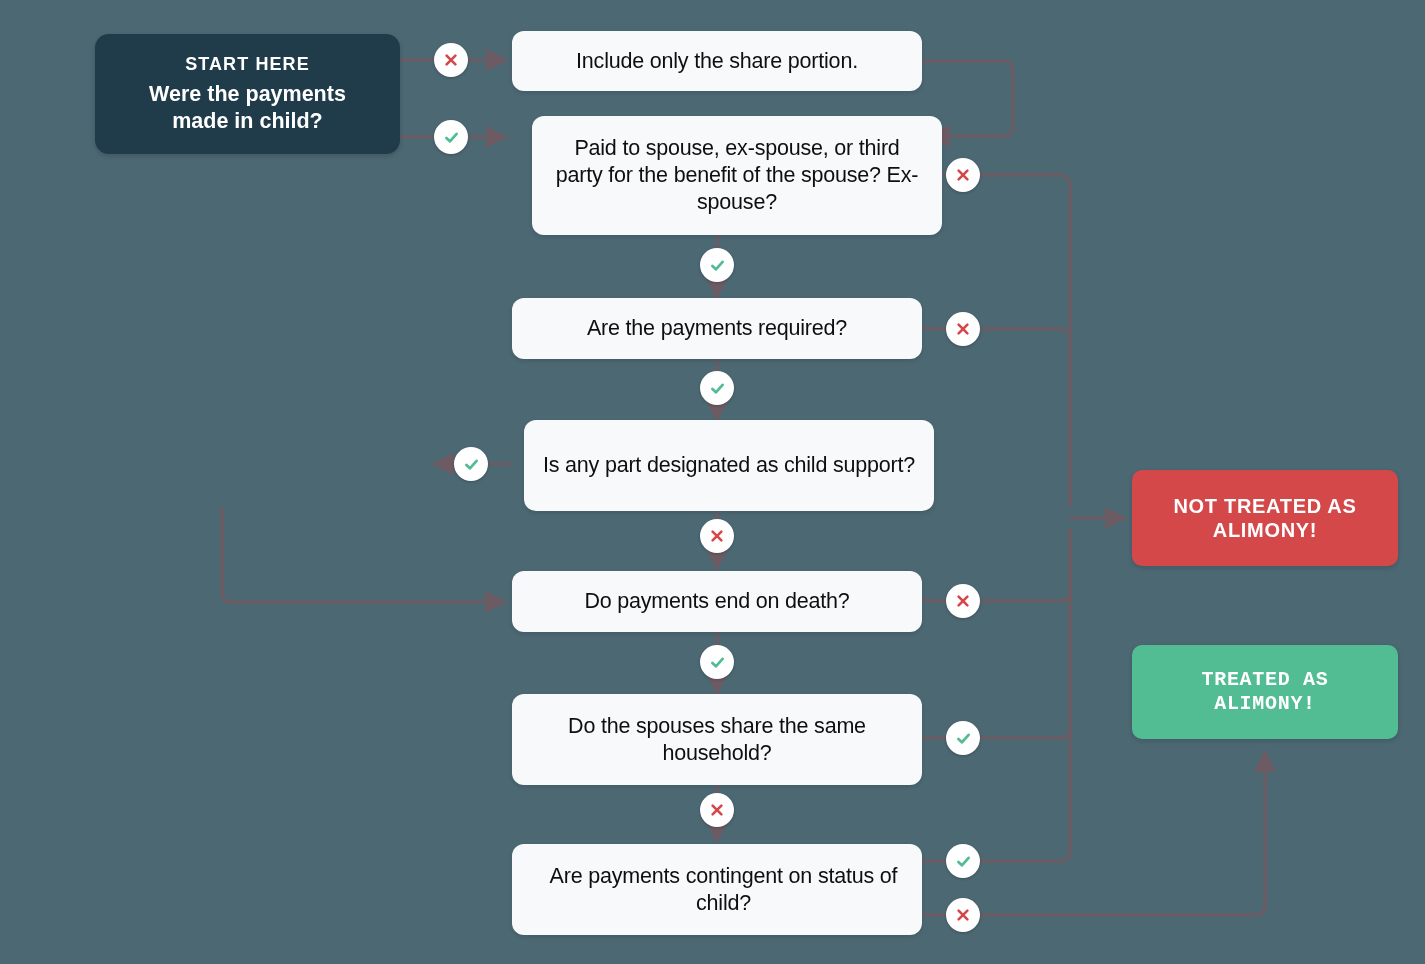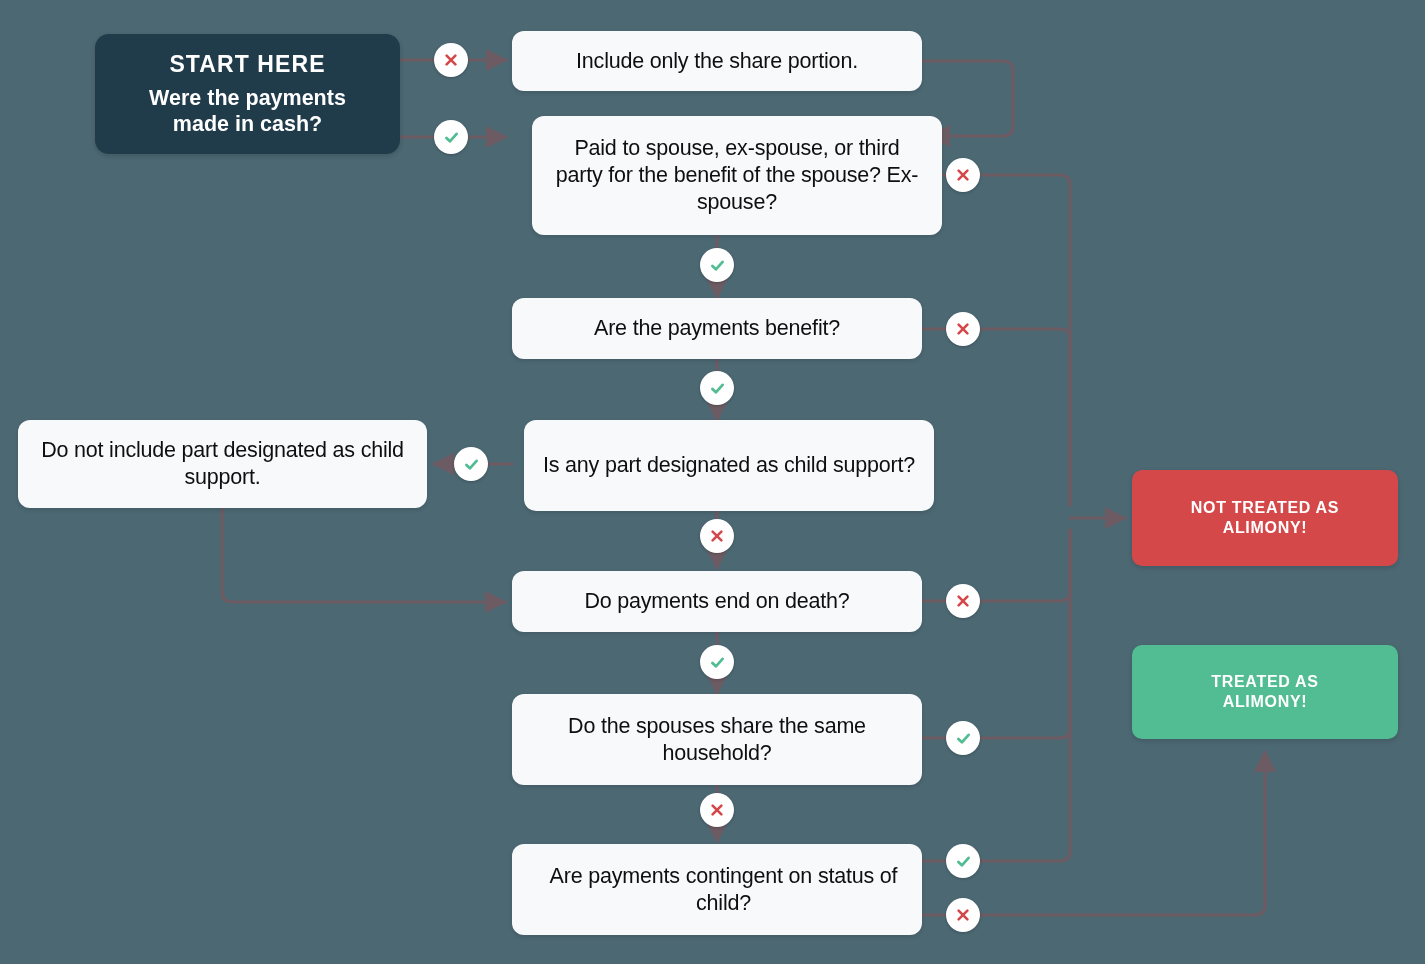--- a/index.html
+++ b/index.html
@@ -48,41 +48,41 @@
   }
   .node-start {
     background: #203b4a;
     color: #ffffff;
     border-radius: 14px;
     flex-direction: column;
     padding: 10px 18px;
     box-shadow: 0 2px 5px rgba(0,0,0,0.16);
   }
   .start-title {
-    font-size: 23px;
+    font-size: 18px;
     font-weight: 700;
     letter-spacing: 1.1px;
     margin-bottom: 6px;
   }
   .start-sub {
     font-size: 21.5px;
     font-weight: 700;
     line-height: 1.25;
   }
   .node-result {
     color: #ffffff;
-    font-size: 16px;
+    font-size: 20px;
     font-weight: 700;
     letter-spacing: 0.7px;
     border-radius: 10px;
     line-height: 1.22;
     box-shadow: 0 2px 5px rgba(0,0,0,0.14);
   }
   .res-no  { background: #d4484a; }
-  .res-yes { background: #52bc93; }
+  .res-yes { background: #52bc93; font-family: Liberation Mono, monospace; }
 
   .badge {
     position: absolute;
     width: 34px;
     height: 34px;
     border-radius: 50%;
     background: #ffffff;
     box-shadow: 0 1px 3px rgba(0,0,0,0.22);
     display: flex;
     align-items: center;
@@ -151,43 +151,40 @@
 
       <path d="M 922 915 L 946 915"></path>
       <path d="M 980 915 L 1255 915 Q 1265 915 1265 905 L 1265 752" marker-end="url(#ah)"></path>
     </g>
   </svg>
 
   <div class="node node-start" style="left:95px; top:34px; width:305px; height:120px;">
     <div class="start-title">START HERE</div>
     <div class="start-sub">
       <div>Were the payments</div>
-      <div>made in cash?</div>
+      <div>made in child?</div>
     </div>
   </div>
 
   <div class="node node-q" style="left:512px; top:31px; width:410px; height:60px;">
     <span>Include only the share portion.</span>
   </div>
 
   <div class="node node-q" style="left:532px; top:116px; width:410px; height:119px;">
     <span>Paid to spouse, ex-spouse, or third party for the benefit of the spouse? Ex-spouse?</span>
   </div>
 
   <div class="node node-q" style="left:512px; top:298px; width:410px; height:61px;">
-    <span>Are the payments benefit?</span>
+    <span>Are the payments required?</span>
   </div>
 
   <div class="node node-q" style="left:512px; top:420px; width:410px; height:91px;margin-left:12px;">
     <span>Is any part designated as child support?</span>
   </div>
 
-  <div class="node node-q" style="left:18px; top:420px; width:409px; height:88px;">
-    <span>Do not include part designated as child support.</span>
-  </div>
 
   <div class="node node-q" style="left:512px; top:694px; width:410px; height:91px;">
     <span>Do the spouses share the same household?</span>
   </div>
 
   <div class="node node-q" style="left:512px; top:571px; width:410px; height:61px;">
     <span>Do payments end on death?</span>
   </div>
 
   <div class="node node-q" style="left:512px; top:844px; width:410px; height:91px;padding-left:31px;">

